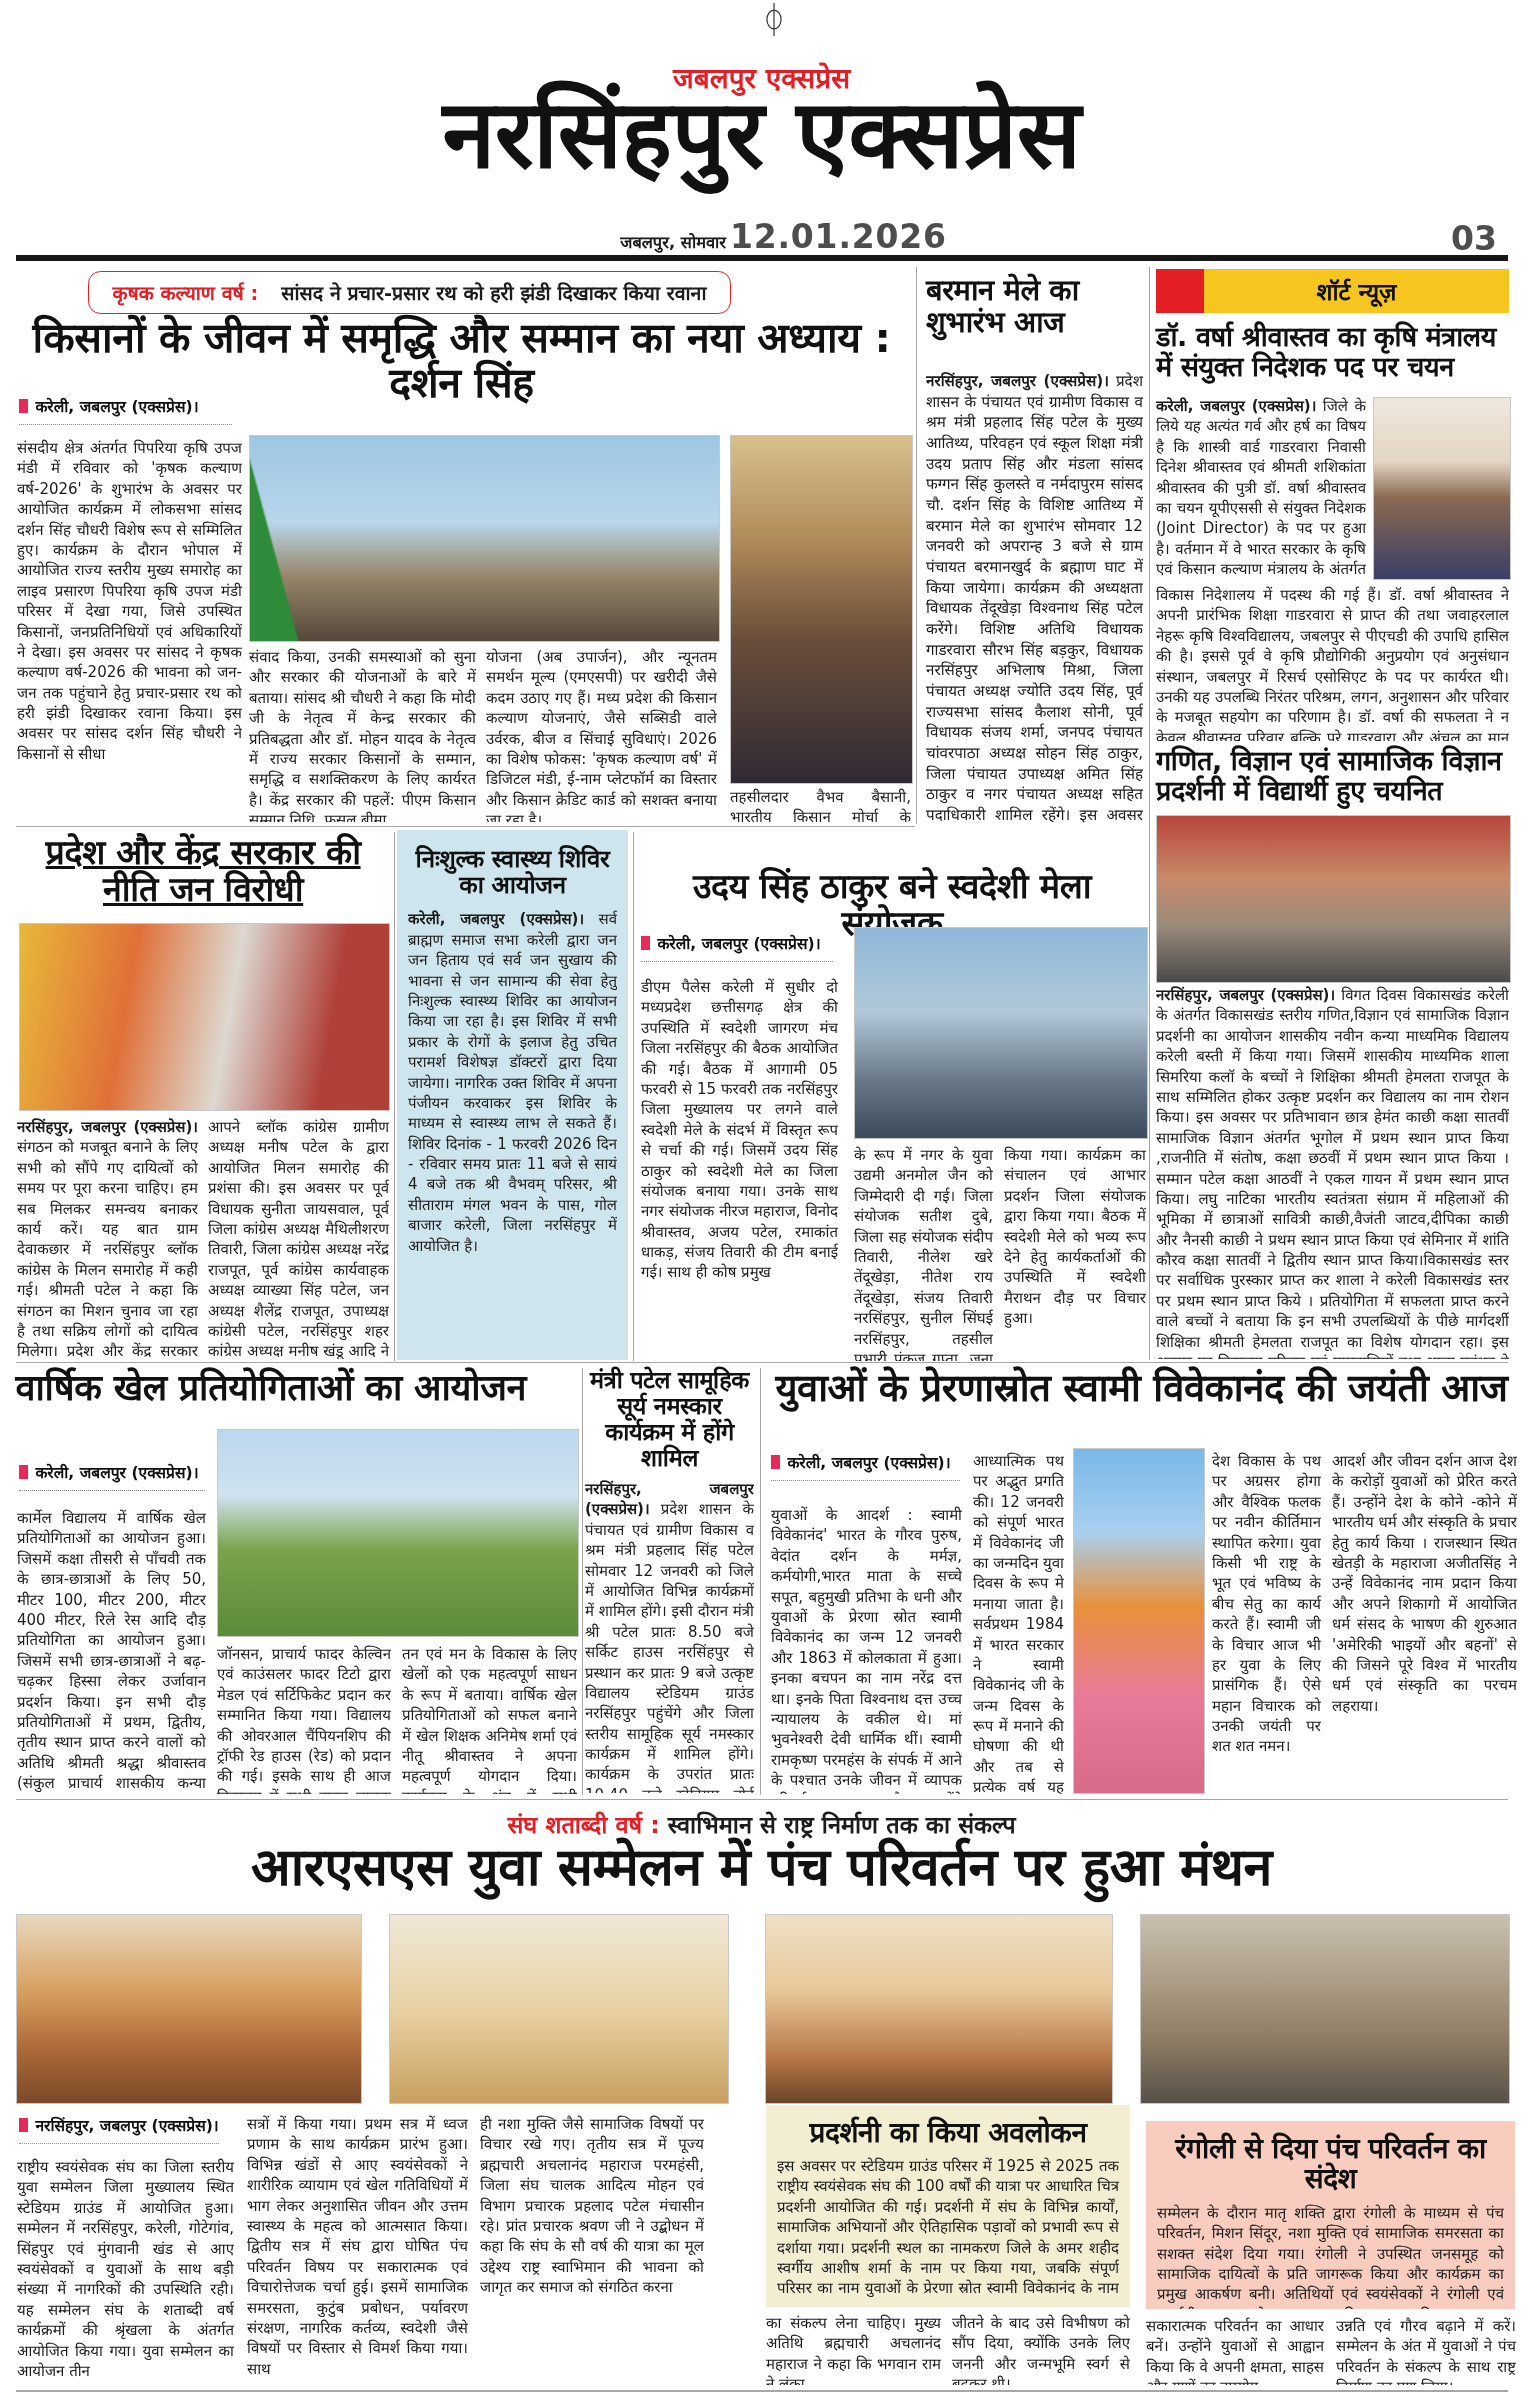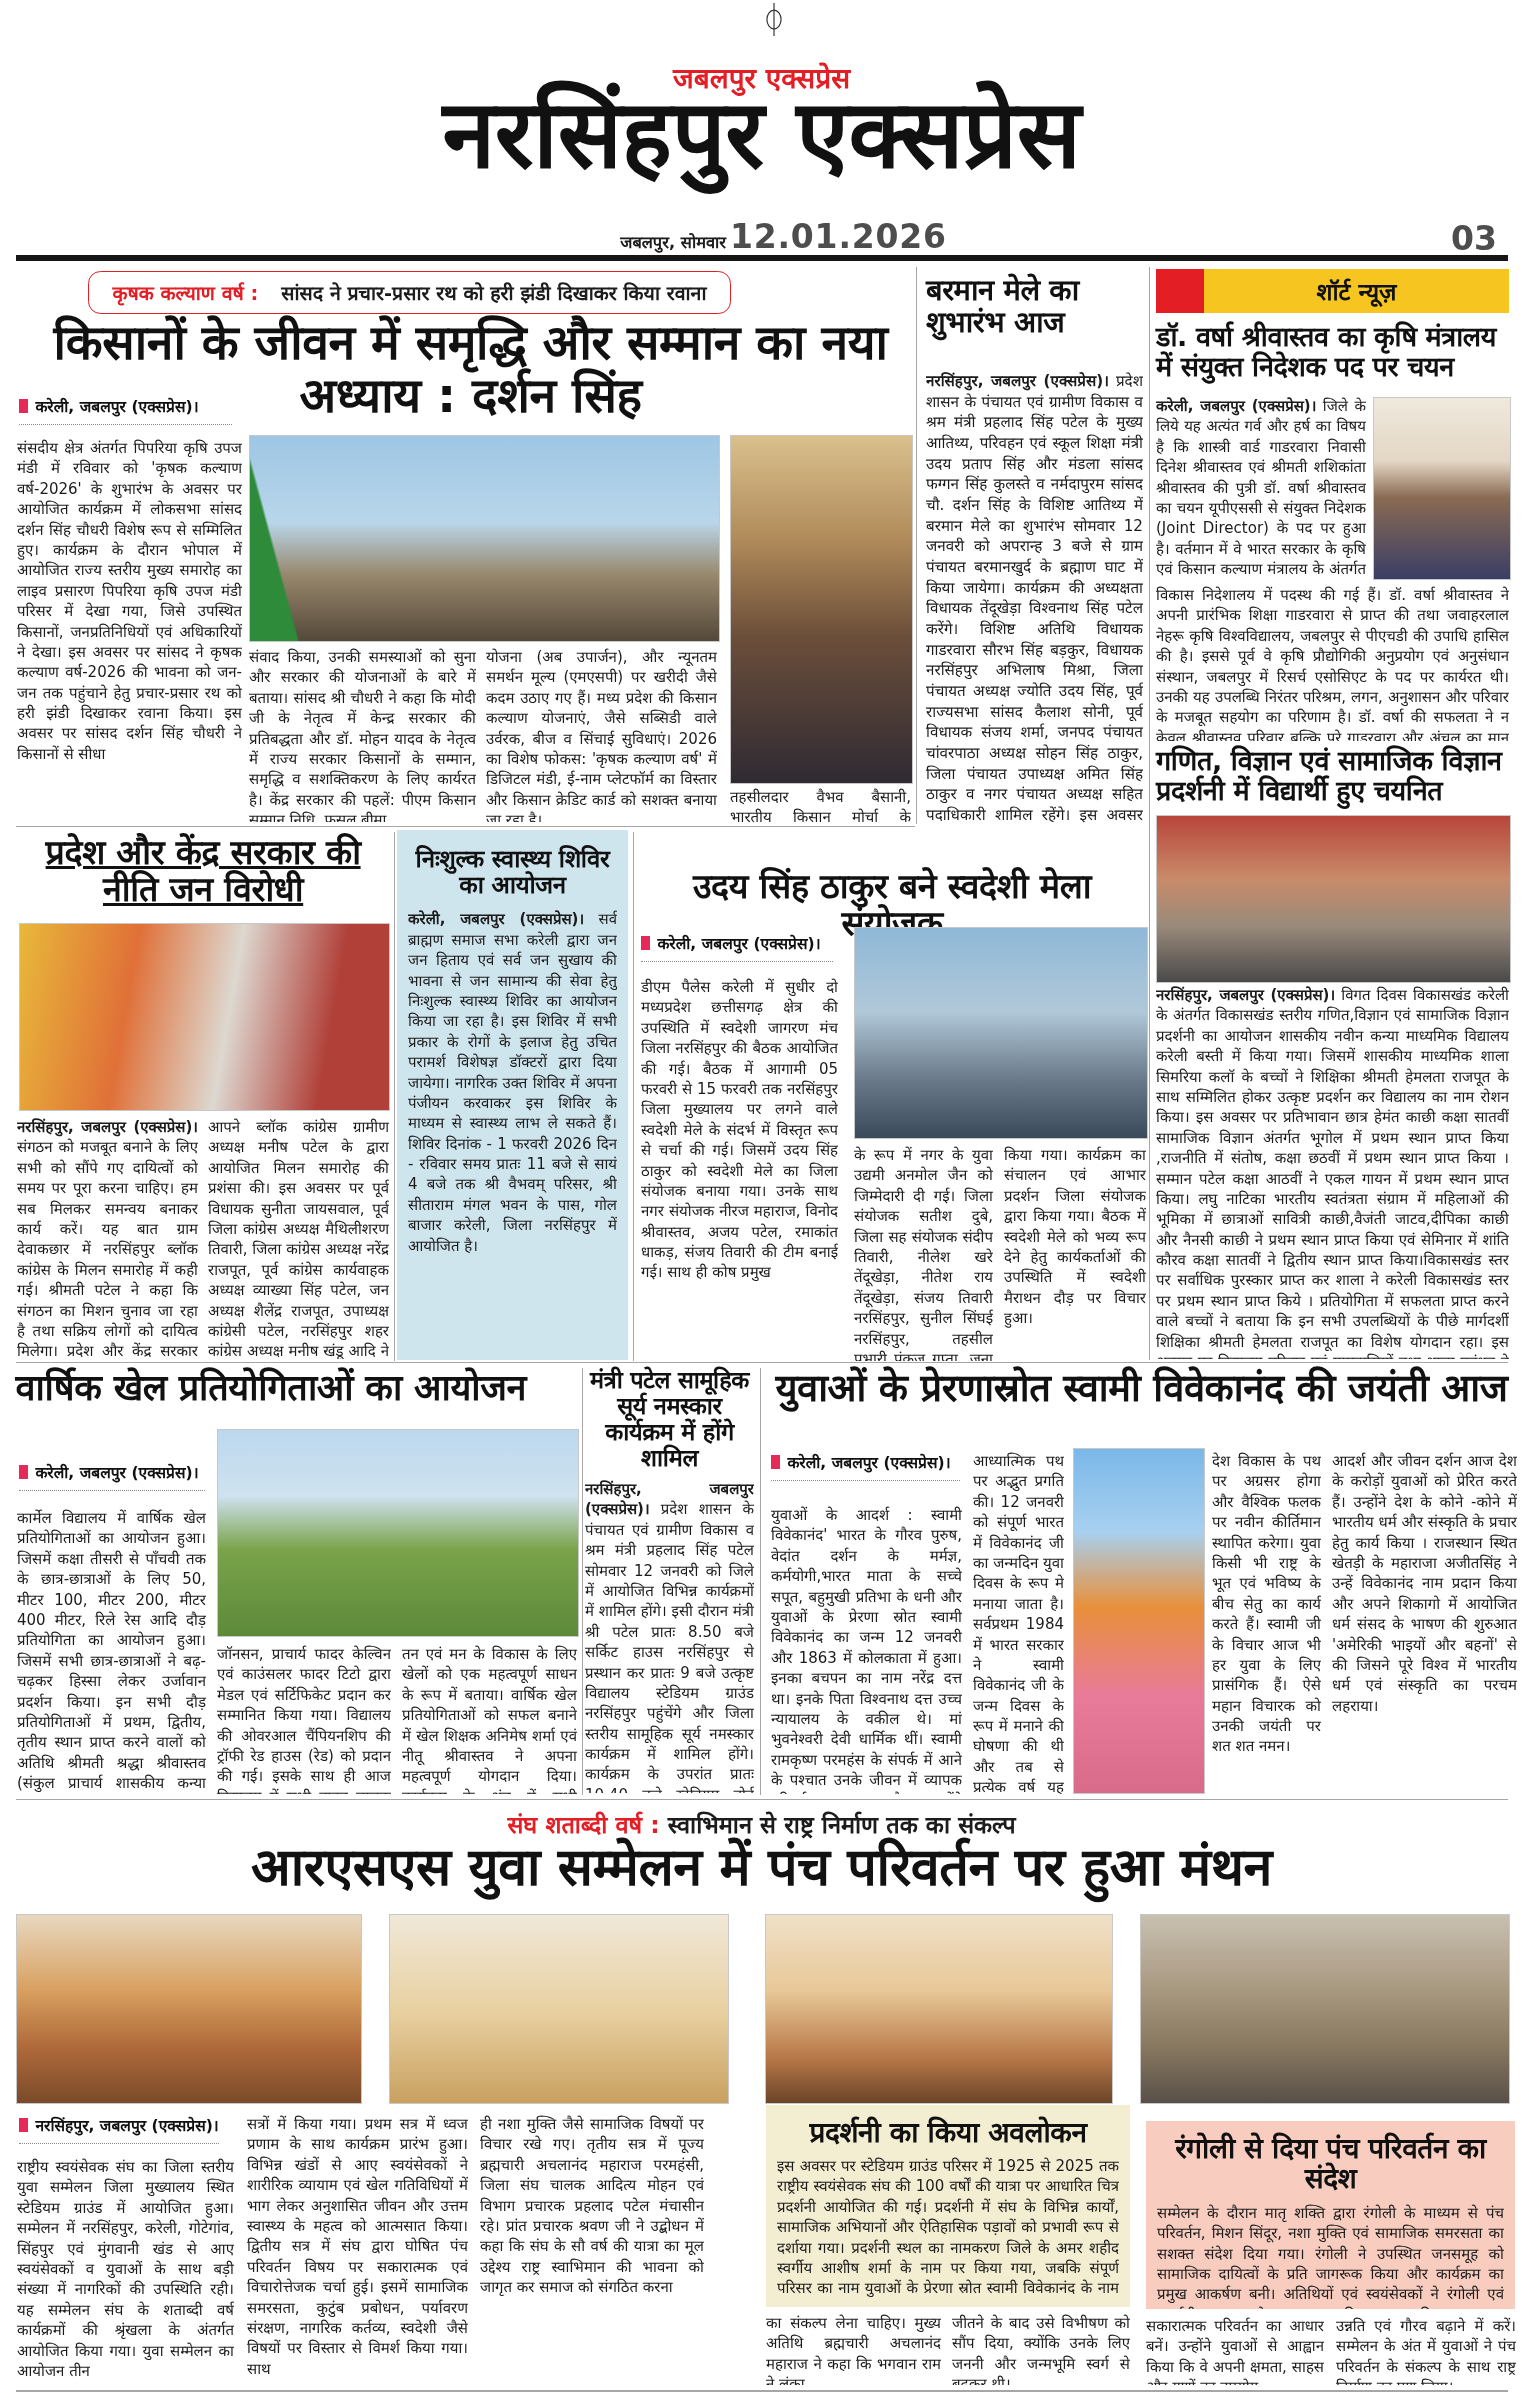--- a/index.html
+++ b/index.html
@@ -62,21 +62,21 @@
   <div class="abs hrule" style="left:15.6px;top:1362px;width:1492px;"></div>
   <div class="abs vr" style="left:582px;top:1368px;height:427px;"></div>
   <div class="abs vr" style="left:760px;top:1368px;height:427px;"></div>
   <div class="abs hrule" style="left:15.6px;top:1799px;width:1492px;"></div>
   <div class="abs hrule" style="left:15.6px;top:2390px;width:1492px;height:1.6px;"></div>
 
   <div class="abs kicker-box" style="left:88px;top:271px;width:641px;height:41px;">
     <span class="red">कृषक कल्याण वर्ष :</span>
     <span>सांसद ने प्रचार-प्रसार रथ को हरी झंडी दिखाकर किया रवाना</span>
   </div>
-  <div class="abs hl center" style="left:23px;top:316px;width:895px;font-size:48px;">किसानों के जीवन में समृद्धि और सम्मान का नया अध्याय : दर्शन सिंह</div>
+  <div class="abs hl center" style="left:14px;top:316px;width:895px;font-size:41px;">किसानों के जीवन में समृद्धि और सम्मान का नया अध्याय : दर्शन सिंह</div>
   <div class="abs byline" style="left:19px;top:395px;width:213px;">
     <span class="sq"></span>
     <span>करेली, जबलपुर (एक्सप्रेस)।</span>
   </div>
   <div class="abs photo ph-flag" style="left:249px;top:435px;width:469px;height:205px;"></div>
   <div class="abs photo ph-stage" style="left:730px;top:435px;width:181px;height:347px;"></div>
   <div class="abs body-txt" style="left:17px;top:438px;width:225px;height:385px;">संसदीय क्षेत्र अंतर्गत पिपरिया कृषि उपज मंडी में रविवार को 'कृषक कल्याण वर्ष-2026' के शुभारंभ के अवसर पर आयोजित कार्यक्रम में लोकसभा सांसद दर्शन सिंह चौधरी विशेष रूप से सम्मिलित हुए। कार्यक्रम के दौरान भोपाल में आयोजित राज्य स्तरीय मुख्य समारोह का लाइव प्रसारण पिपरिया कृषि उपज मंडी परिसर में देखा गया, जिसे उपस्थित किसानों, जनप्रतिनिधियों एवं अधिकारियों ने देखा। इस अवसर पर सांसद ने कृषक कल्याण वर्ष-2026 की भावना को जन-जन तक पहुंचाने हेतु प्रचार-प्रसार रथ को हरी झंडी दिखाकर रवाना किया। इस अवसर पर सांसद दर्शन सिंह चौधरी ने किसानों से सीधा</div>
   <div class="abs body-txt" style="left:249px;top:647px;width:227px;height:175px;">संवाद किया, उनकी समस्याओं को सुना और सरकार की योजनाओं के बारे में बताया। सांसद श्री चौधरी ने कहा कि मोदी जी के नेतृत्व में केन्द्र सरकार की प्रतिबद्धता और डॉ. मोहन यादव के नेतृत्व में राज्य सरकार किसानों के सम्मान, समृद्धि व सशक्तिकरण के लिए कार्यरत है। केंद्र सरकार की पहलें: पीएम किसान सम्मान निधि, फसल बीमा</div>
   <div class="abs body-txt" style="left:486px;top:647px;width:231px;height:175px;">योजना (अब उपार्जन), और न्यूनतम समर्थन मूल्य (एमएसपी) पर खरीदी जैसे कदम उठाए गए हैं। मध्य प्रदेश की किसान कल्याण योजनाएं, जैसे सब्सिडी वाले उर्वरक, बीज व सिंचाई सुविधाएं। 2026 का विशेष फोकस: 'कृषक कल्याण वर्ष' में डिजिटल मंडी, ई-नाम प्लेटफॉर्म का विस्तार और किसान क्रेडिट कार्ड को सशक्त बनाया जा रहा है।</div>
   <div class="abs body-txt" style="left:730px;top:787px;width:181px;height:36px;">तहसीलदार वैभव बैसानी, भारतीय किसान मोर्चा के जिलाध्यक्ष महेन्द्र सिंह पटेल, प्रभारी मंडी सचिव, कृषि विभाग के अधिकारी, किसान साथी एवं आमजन उपस्थित रहे।</div>

